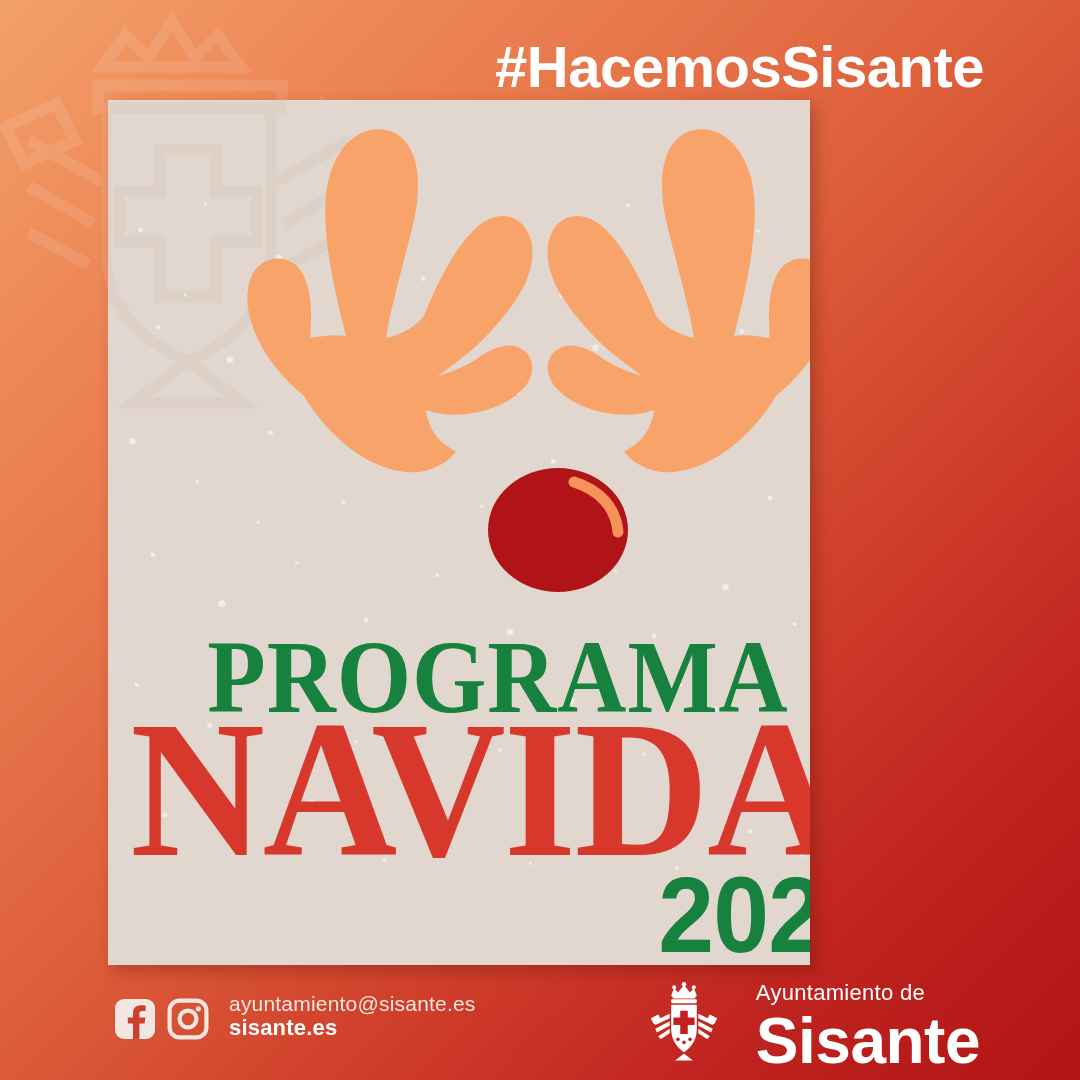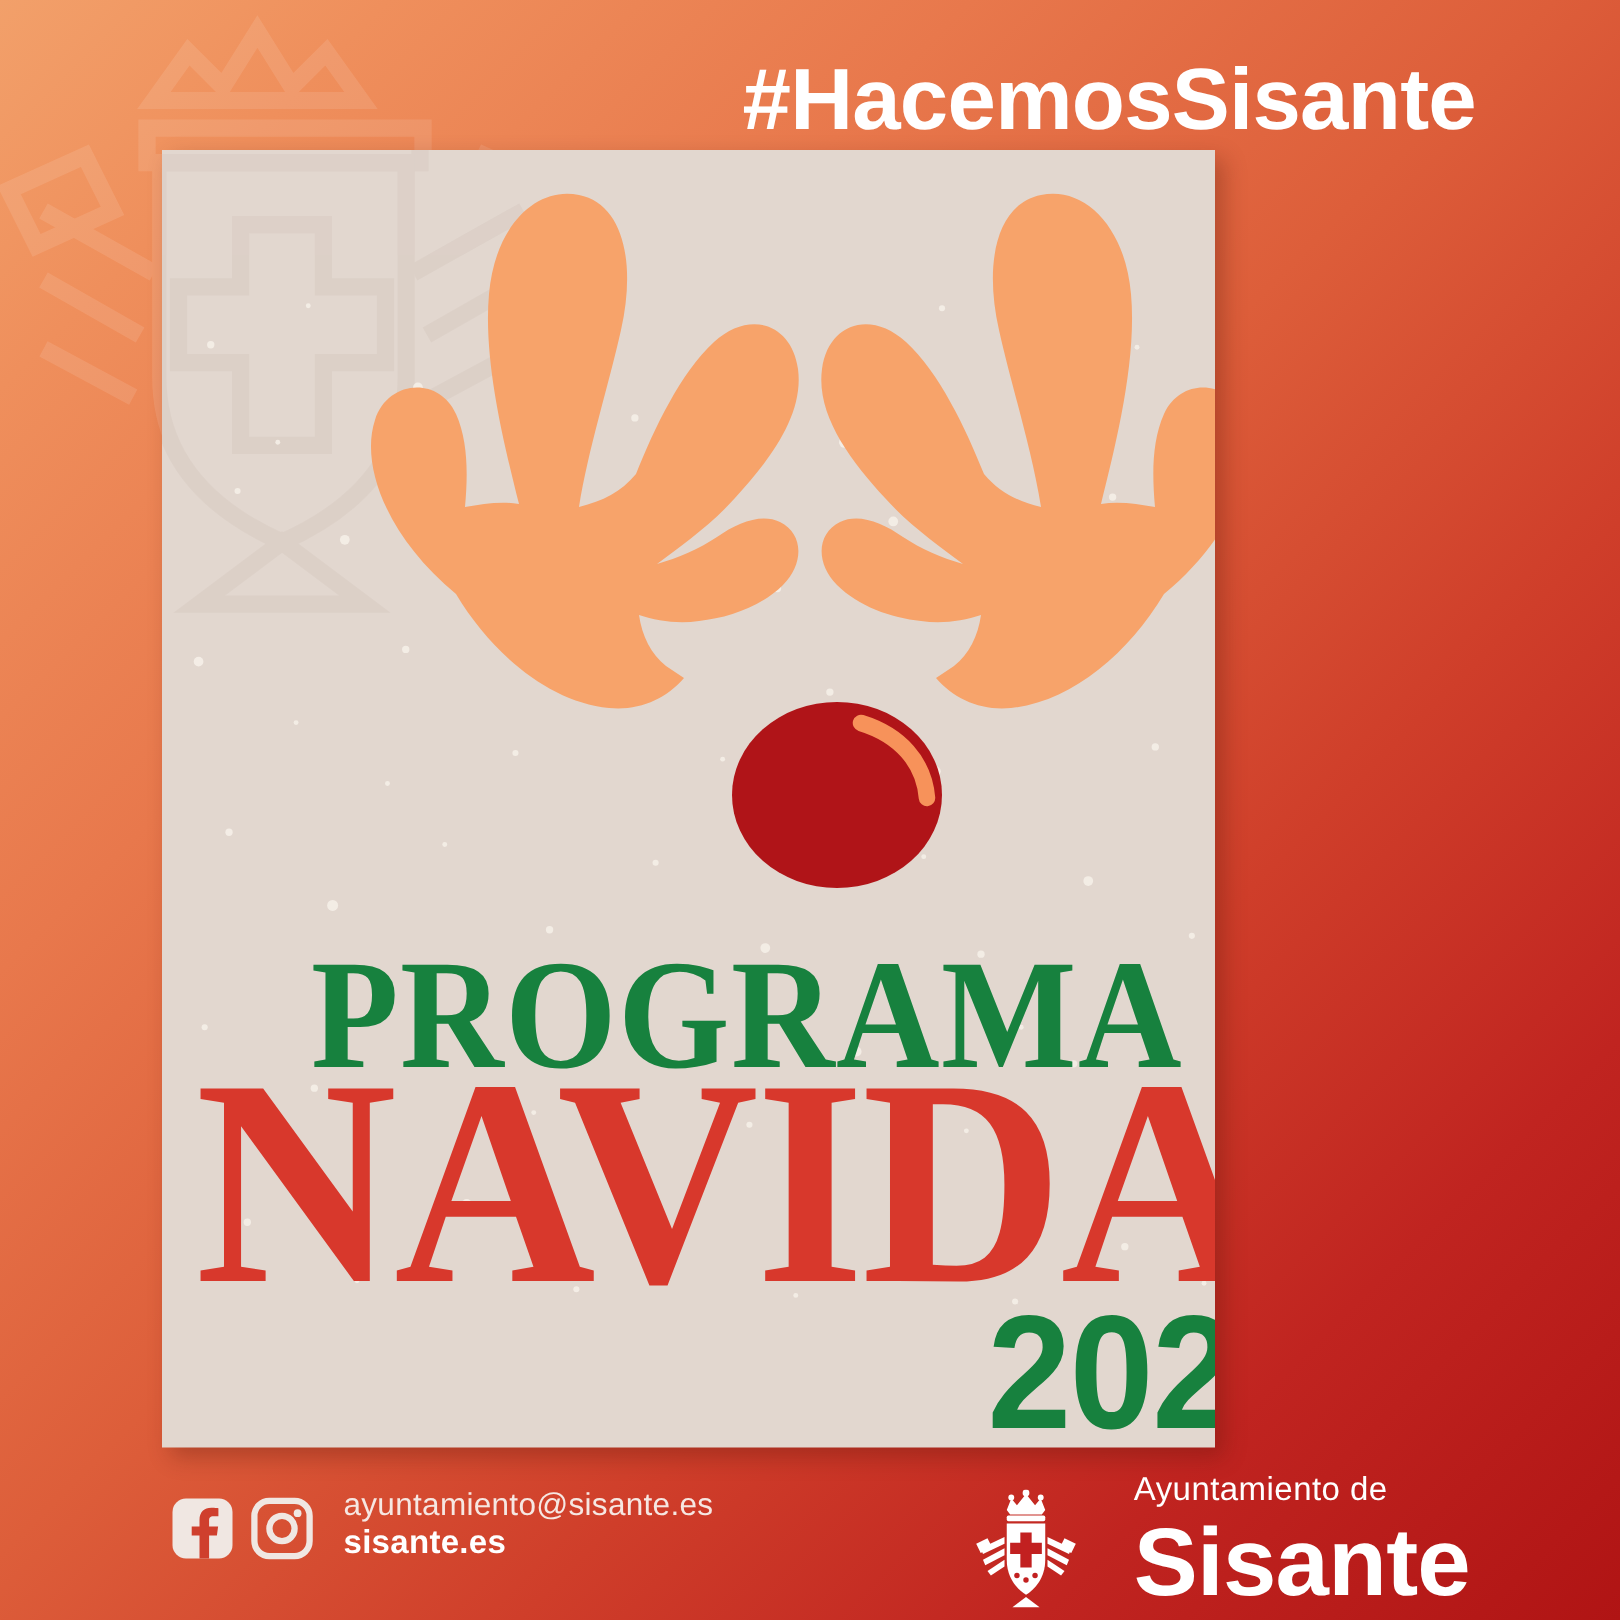--- a/index.html
+++ b/index.html
@@ -201,21 +201,21 @@
     font-weight: bold;
     font-family: "Liberation Sans", sans-serif;
     letter-spacing: 0.2px;
   }
 
   .footer-right {
     position: absolute;
     right: 100px;
     top: 982px;
     display: flex;
-    align-items: flex-end;
+    align-items: flex-start;
     gap: 34px;
   }
   .crest { width: 76px; height: 80px; }
   .crest svg { width: 100%; height: 100%; display: block; }
   .brand {
     display: flex;
     flex-direction: column;
     justify-content: center;
     line-height: 1;
   }

